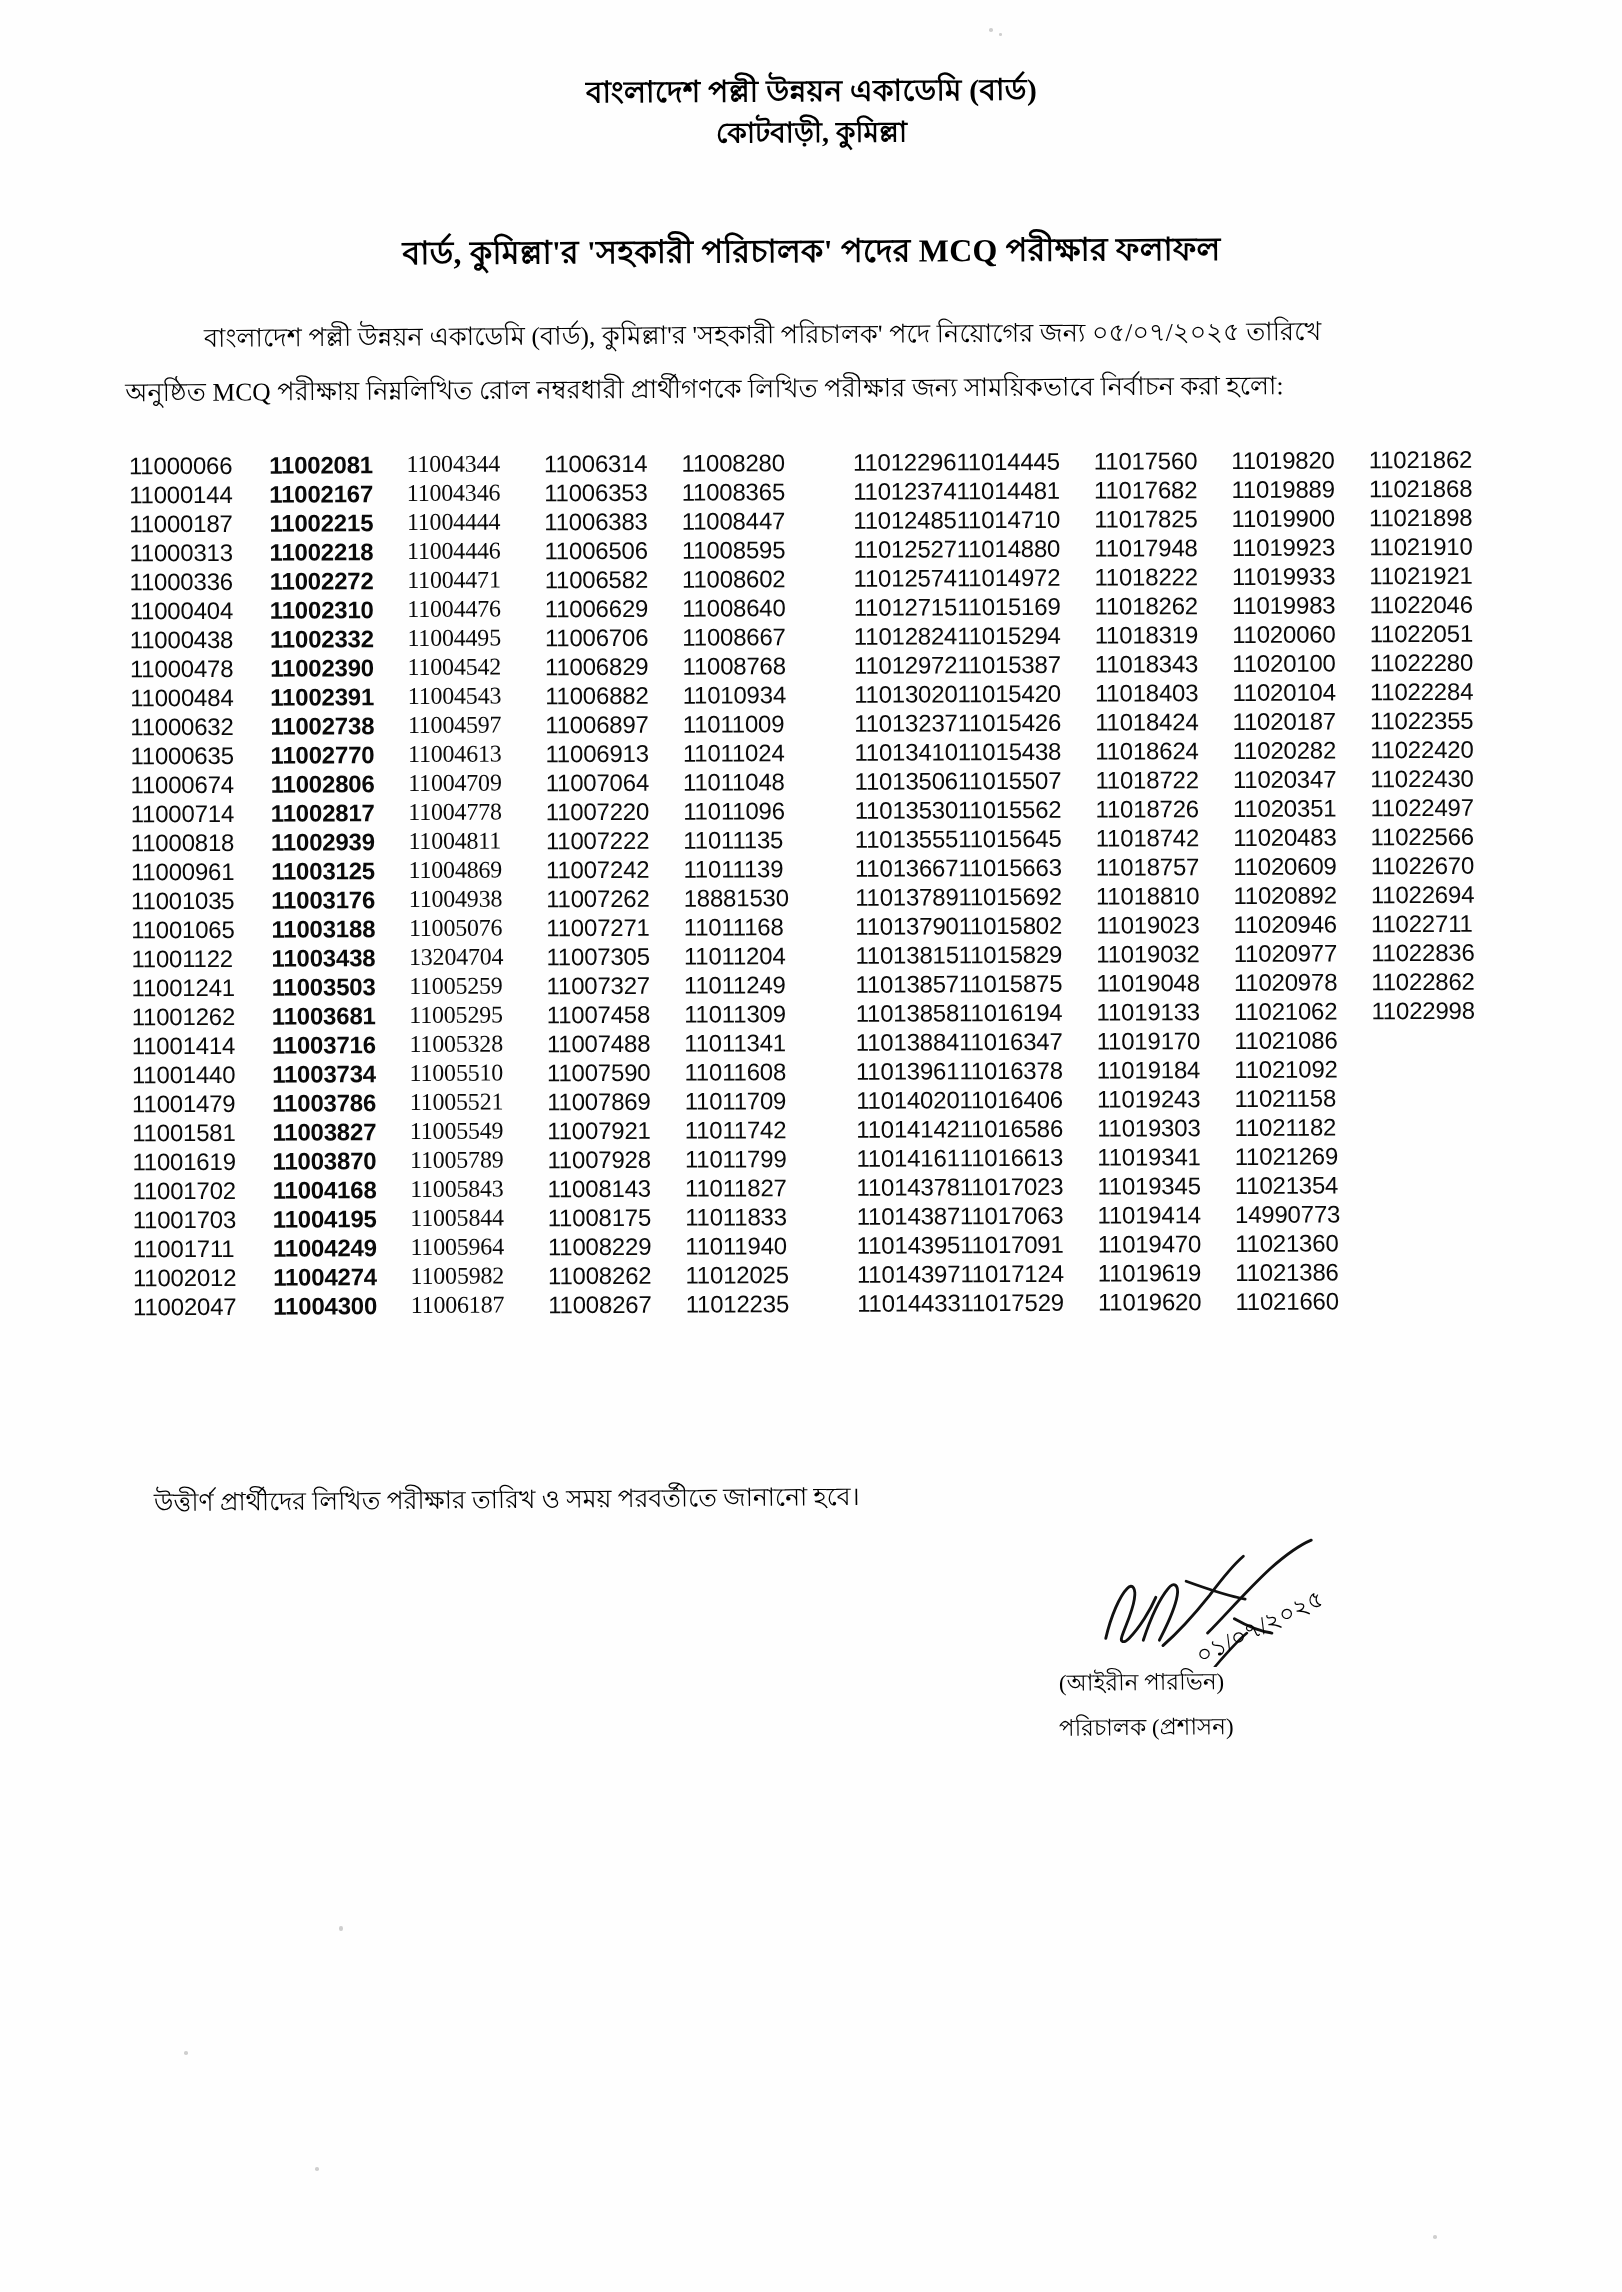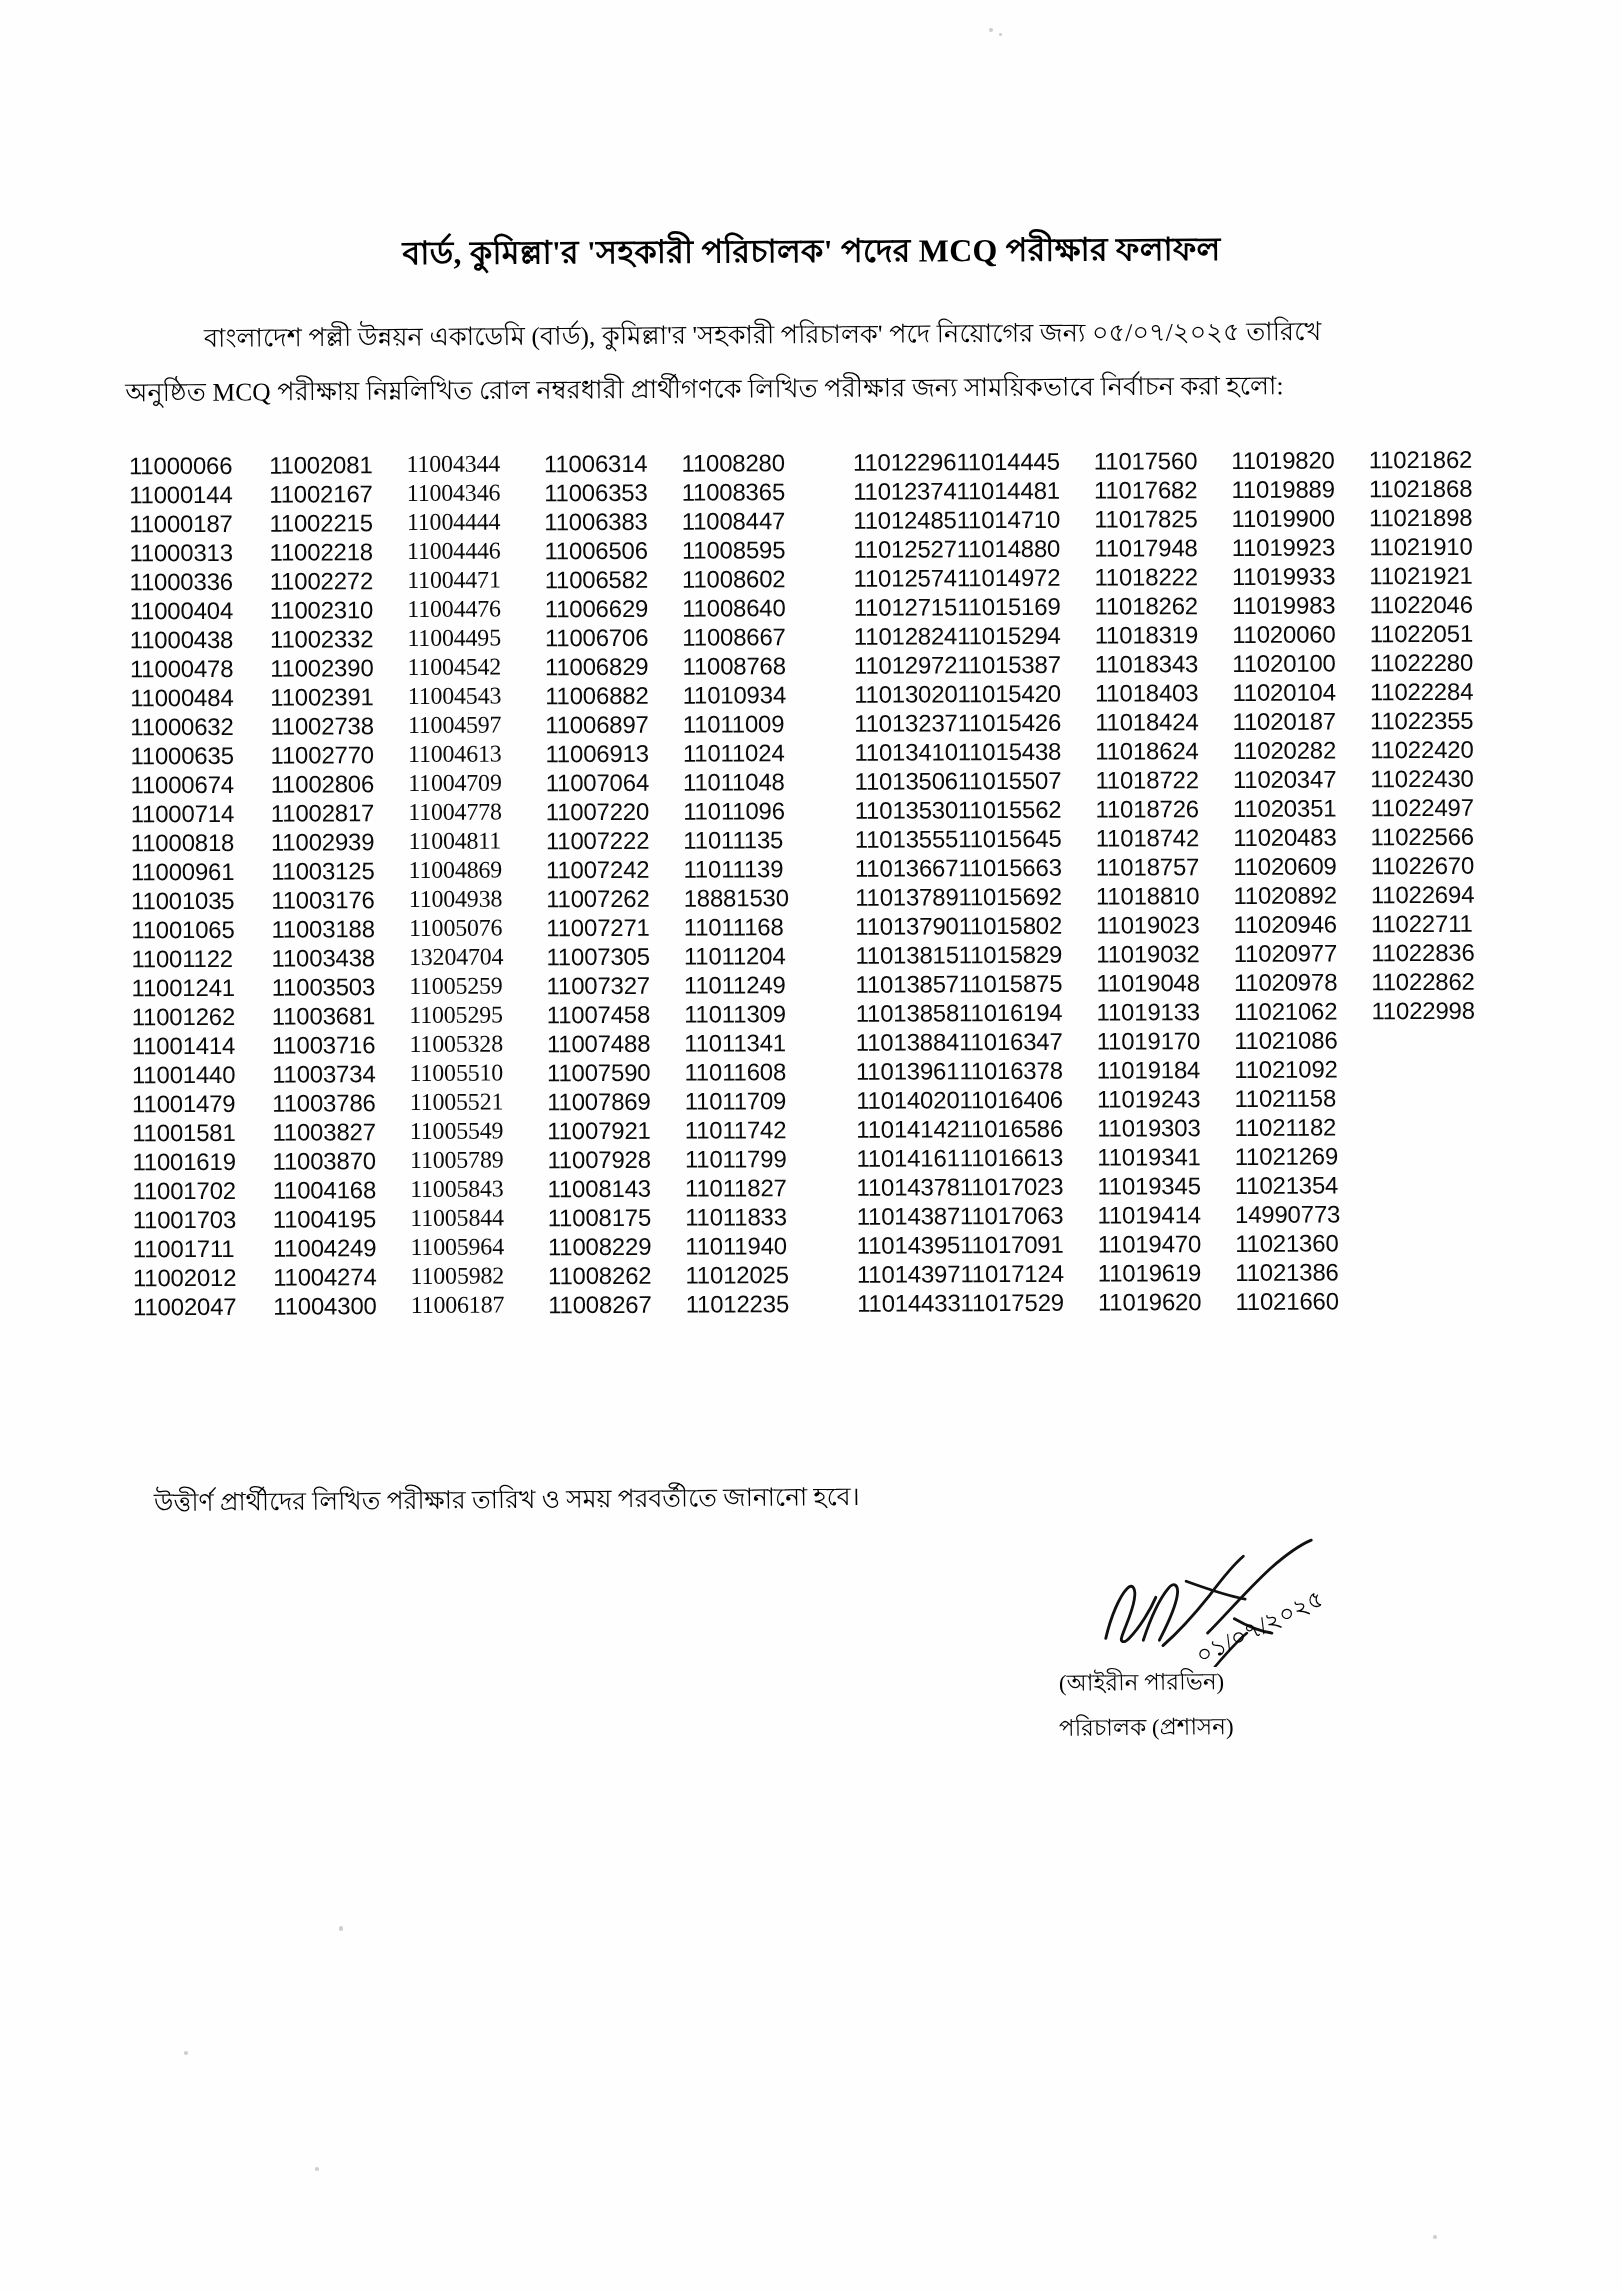--- a/index.html
+++ b/index.html
@@ -94,21 +94,21 @@
   }
   table.rolls td {
     padding: 0;
     height: 29px;
     line-height: 29px;
     white-space: nowrap;
     text-align: left;
     color: #0a0a0a;
   }
   table.rolls td.c0 { width: 10.3%; }
-  table.rolls td.c1 { width: 10.1%; }
+  table.rolls td.c1 { width: 10.1%; font-weight: bold; }
   table.rolls td.c2 { width: 10.1%; font-family: Liberation Serif, serif; }
   table.rolls td.c3 { width: 10.1%; }
   table.rolls td.c4 { width: 10.1%; }
   table.rolls td.c5 { width: 10.1%; text-align: right; }
   table.rolls td.c6 { width: 10.1%; }
   table.rolls td.c7 { width: 10.1%; }
   table.rolls td.c8 { width: 10.1%; }
   table.rolls td.c9 { width: 9.0%; }
 
   .footer-note {
@@ -149,20 +149,24 @@
 
 <div class="page">
 
   <span class="speck" style="top:28px;left:989px;width:3.6px;height:3.6px;"></span>
   <span class="speck" style="top:33px;left:999px;width:2.7px;height:2.7px;"></span>
   <span class="speck" style="top:1926px;left:339px;width:3.6px;height:4.5px;"></span>
   <span class="speck" style="top:2051px;left:184px;width:3.6px;height:3.6px;"></span>
   <span class="speck" style="top:2167px;left:315px;width:3.6px;height:3.6px;"></span>
   <span class="speck" style="top:2235px;left:1433px;width:3.6px;height:3.6px;"></span>
 
+  <div class="header-block">
+    <div class="org-line1">বাংলাদেশ পল্লী উন্নয়ন একাডেমি (বার্ড)</div>
+    <div class="org-line2">কোটবাড়ী, কুমিল্লা</div>
+  </div>
 
   <div class="doc-title">বার্ড, কুমিল্লা'র 'সহকারী পরিচালক' পদের MCQ পরীক্ষার ফলাফল</div>
 
   <div class="body-para">
     <span class="ln ln1">বাংলাদেশ পল্লী উন্নয়ন একাডেমি (বার্ড), কুমিল্লা'র 'সহকারী পরিচালক' পদে নিয়োগের জন্য ০৫/০৭/২০২৫ তারিখে</span>
     <span class="ln ln2">অনুষ্ঠিত MCQ পরীক্ষায় নিম্নলিখিত রোল নম্বরধারী প্রার্থীগণকে লিখিত পরীক্ষার জন্য সাময়িকভাবে নির্বাচন করা হলো:</span>
   </div>
 
   <div class="roll-grid">
     <table class="rolls">

